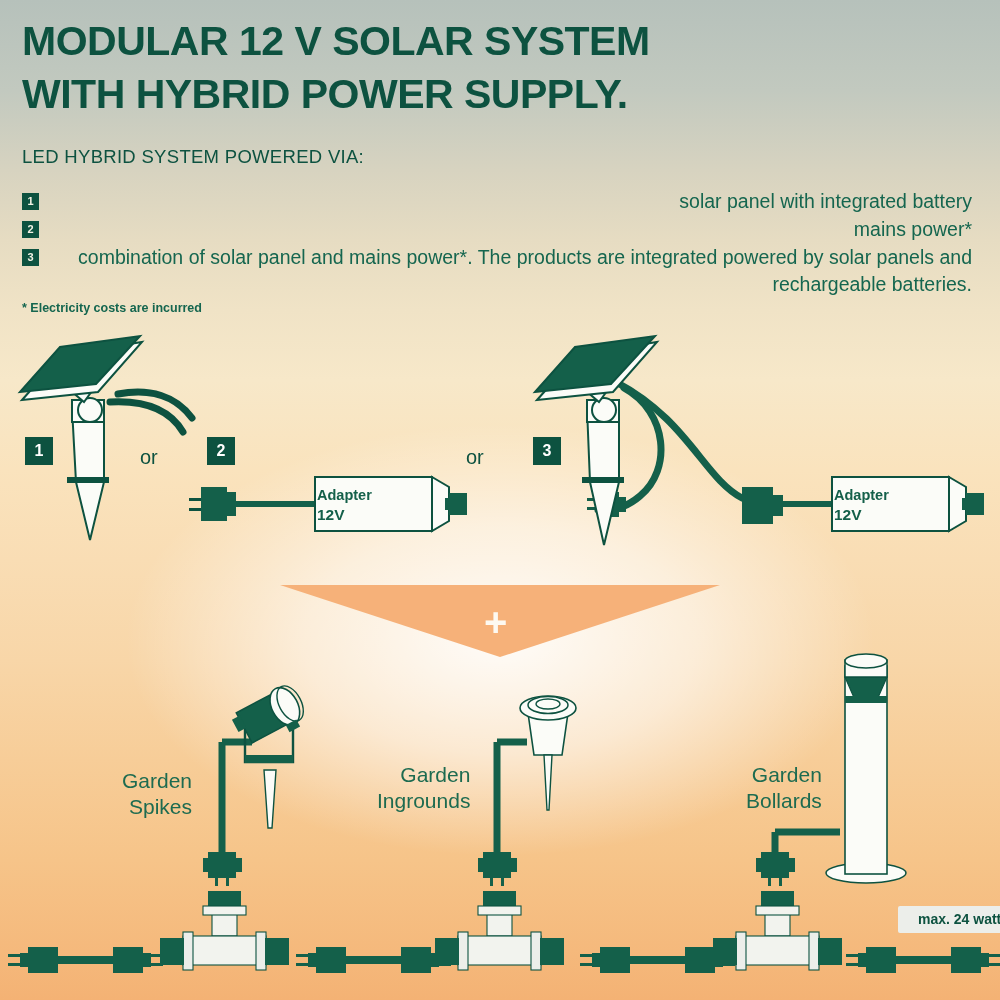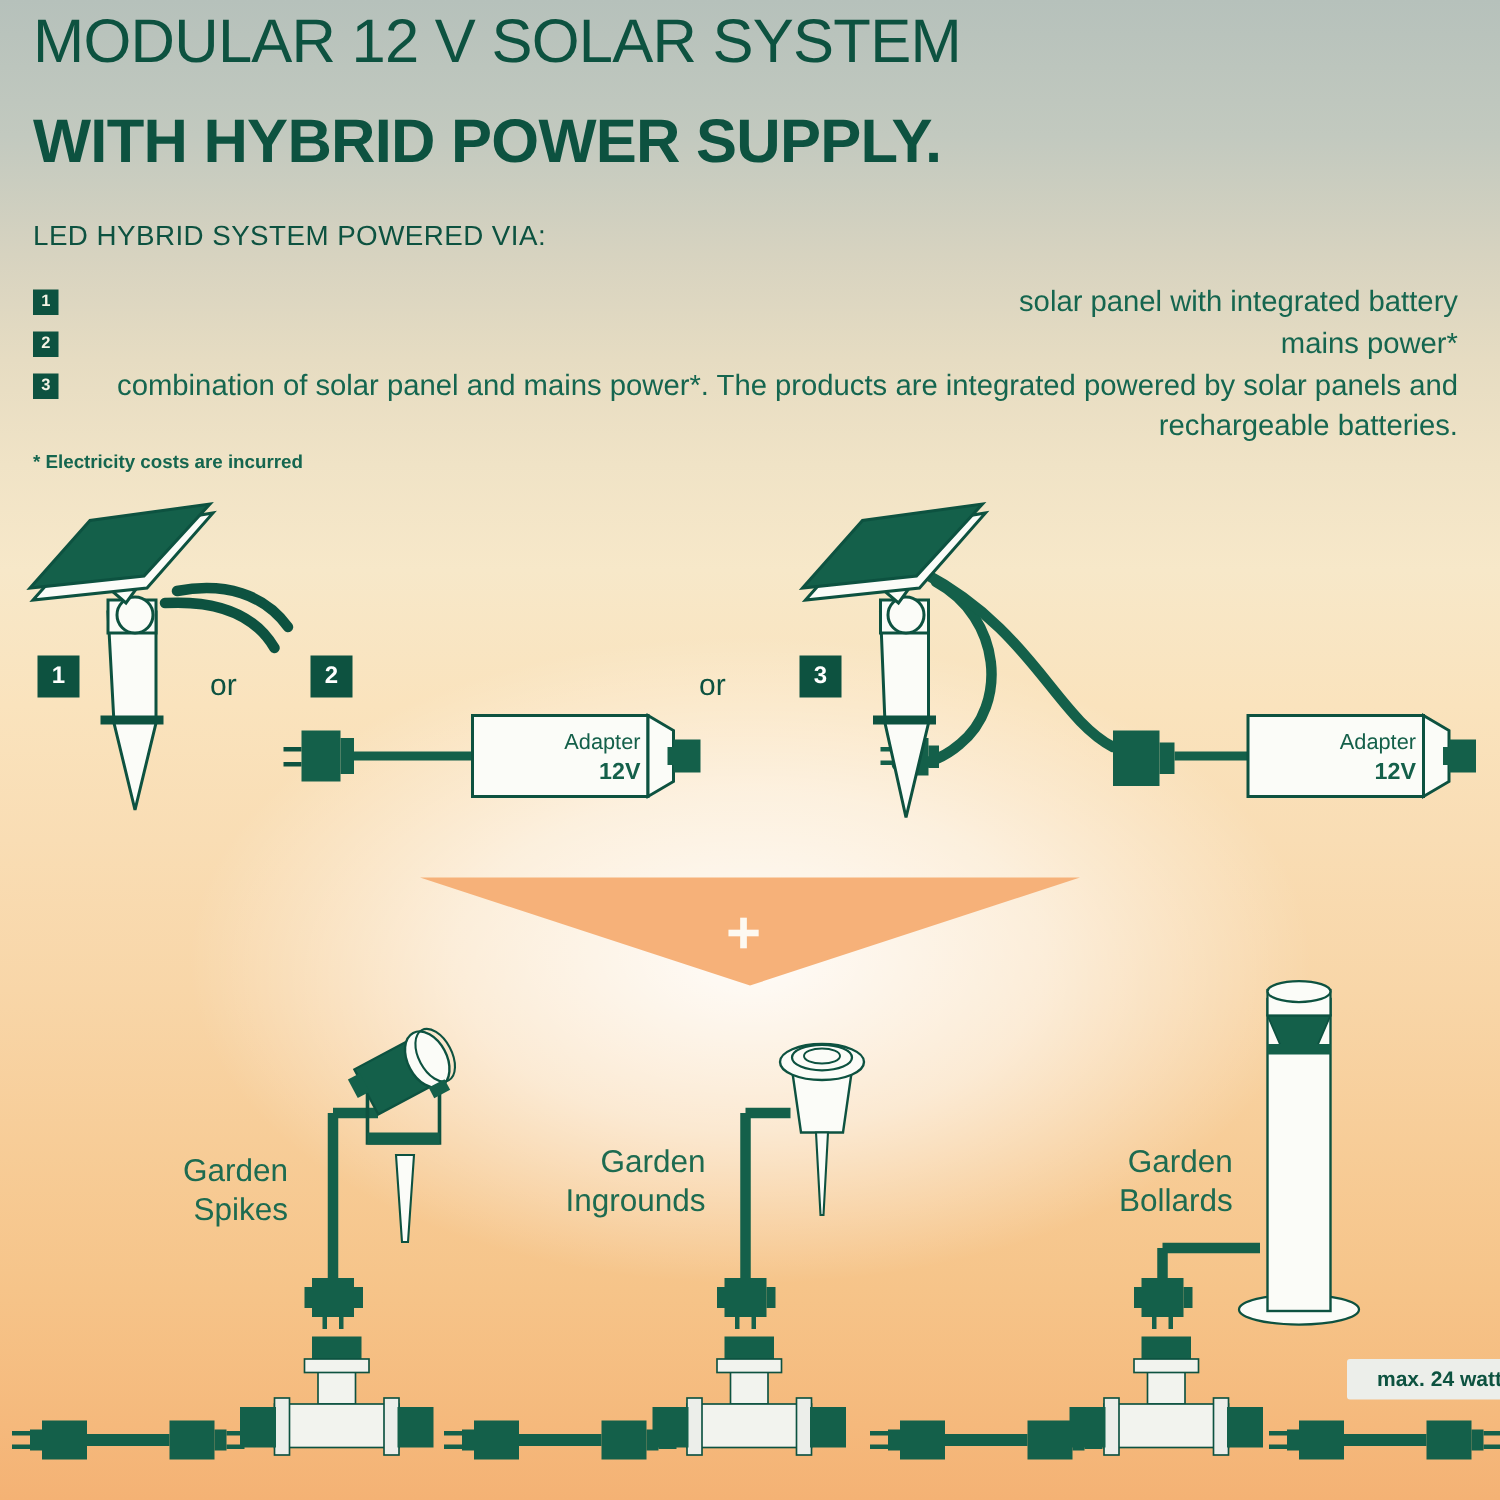--- a/index.html
+++ b/index.html
@@ -29,21 +29,21 @@
   }
   svg.art{position:absolute;left:0;top:0;width:1000px;height:1000px;overflow:visible;}
 
   
   .h1,.h2{
     position:absolute;left:22px;
     color:#0d5240;
     letter-spacing:-0.5px;
     white-space:nowrap;
   }
-  .h1{top:4px;font-size:41px;font-weight:normal;}
+  .h1{top:18px;font-size:41px;font-weight:bold;}
   .h2{top:71px;font-size:41px;font-weight:bold;}
 
   .sub{
     position:absolute;left:22px;top:146px;
     font-size:18.5px;color:#0d5240;letter-spacing:0.3px;white-space:nowrap;
   }
 
   .bullets{position:absolute;left:22px;top:188px;width:950px;}
   .brow{
     display:flex;align-items:flex-start;
@@ -75,22 +75,22 @@
     width:28px;height:28px;
     background:#0d5240;color:#fff;
     display:flex;align-items:center;justify-content:center;
     font-size:16px;font-weight:bold;
   }
   #nb1{left:25px;top:437px;}
   #nb2{left:207px;top:437px;}
   #nb3{left:533px;top:437px;}
 
   .adapter-label{
-    position:absolute;text-align:right;color:#14604a;
-    font-size:14.5px;line-height:20px;width:110px;
+    position:absolute;text-align:left;color:#14604a;
+    font-size:14.5px;line-height:20px;width:110px;font-weight:bold;
   }
   .adapter-label b{font-size:15.5px;}
   #ad1{left:317px;top:485px;}
   #ad2{left:834px;top:485px;}
 
   .plus{
     position:absolute;left:484px;top:602px;
     color:#fdf9f1;font-size:40px;font-weight:bold;line-height:1;
   }
 

